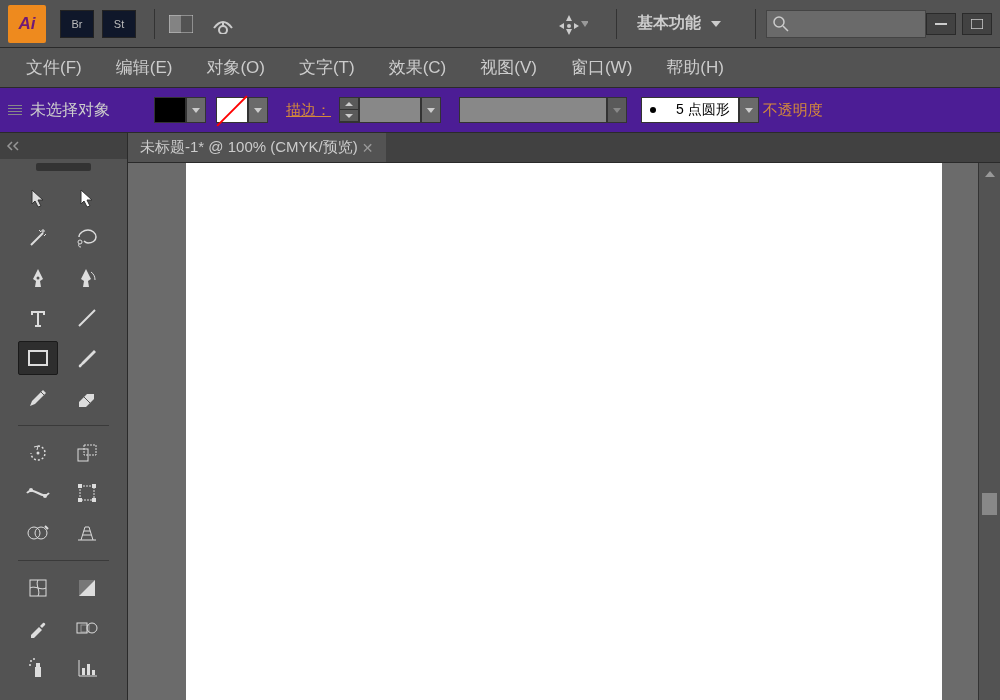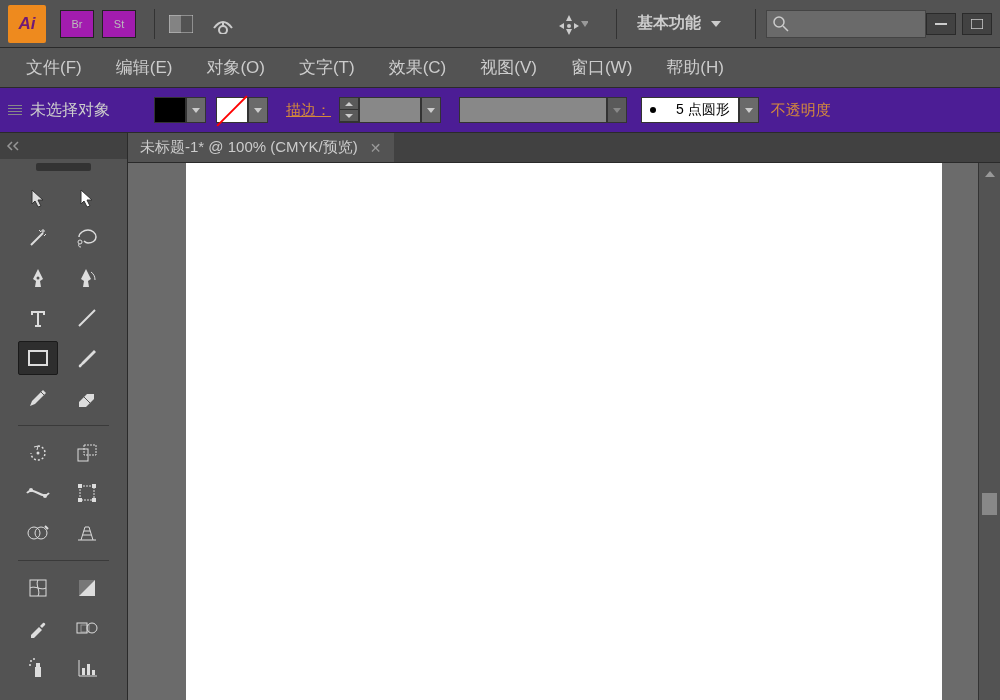--- a/index.html
+++ b/index.html
@@ -1,20 +1,20 @@
 <!DOCTYPE html>
 <html><head>
 <meta charset="utf-8">
 <style>
 * { margin: 0; padding: 0; box-sizing: border-box; font-family: "Microsoft YaHei", Arial, sans-serif; }
 body { width: 1000px; height: 700px; background: #4a4a4a; overflow: hidden; color: #ccc; font-size: 13px; }
 
 .app-header { height: 48px; background: #535353; display: flex; align-items: center; padding: 0 8px; border-bottom: 1px solid #2a2a2a; }
 .app-logo { width: 38px; height: 38px; background: #ee8a1e; color: #701a75; display: flex; align-items: center; justify-content: center; font-size: 17px; font-weight: bold; font-style: italic; margin-right: 14px; border-radius: 2px; }
-.hdr-btn { width: 34px; height: 28px; background: #a21caf; border: 1px solid #222; margin-right: 8px; display: flex; align-items: center; justify-content: center; color: #bbb; font-size: 11px; cursor: pointer; }
+.hdr-btn { width: 34px; height: 28px; background: #0f172a; border: 1px solid #222; margin-right: 8px; display: flex; align-items: center; justify-content: center; color: #bbb; font-size: 11px; cursor: pointer; }
 .hdr-divider { width: 1px; height: 30px; background: #333; margin: 0 10px; }
 .hdr-icon { width: 32px; height: 28px; display: flex; align-items: center; justify-content: center; cursor: pointer; margin-right: 10px; }
 .workspace-dd { display: flex; align-items: center; padding: 4px 10px; cursor: pointer; font-size: 16px; margin-right: 14px; font-weight: bold; }
 .search-box { width: 160px; height: 28px; background: #6a6a6a; border: 1px solid #444; display: flex; align-items: center; padding: 0 6px; }
 .win-controls { margin-left: auto; display: flex; gap: 6px; }
 .win-btn { width: 30px; height: 22px; background: #424242; border: 1px solid #2a2a2a; display: flex; align-items: center; justify-content: center; cursor: pointer; }
 
 .menu-bar { height: 40px; background: #535353; display: flex; align-items: center; padding: 0 12px; border-bottom: 1px solid #2a2a2a; font-size: 17px; gap: 6px; }
 .menu-item { padding: 6px 14px; cursor: pointer; }
 
@@ -27,35 +27,35 @@
 .swatch-none { background: #fff; position: relative; }
 .swatch-none::after { content: ''; position: absolute; width: 140%; height: 2px; background: red; top: 50%; left: -20%; transform: rotate(-45deg); }
 .dd-arrow { width: 20px; height: 26px; background: #6a6a6a; border: 1px solid #333; display: flex; align-items: center; justify-content: center; cursor: pointer; }
 .stroke-label { color: #d68b3a; text-decoration: underline; font-size: 15px; margin: 0 8px; cursor: pointer; }
 .spinner { width: 20px; height: 26px; background: #5a5a5a; border: 1px solid #333; display: flex; flex-direction: column; }
 .spinner div { flex: 1; display: flex; align-items: center; justify-content: center; cursor: pointer; border-bottom: 1px solid #333; }
 .text-field { height: 26px; background: #b5b5b5; border: 1px solid #333; padding: 0 6px; font-size: 14px; color: #333; display: flex; align-items: center; }
 .gray-field { background: #888; }
 .brush-field { display: flex; align-items: center; gap: 20px; background: #fff; color: #000; padding: 0 8px; height: 26px; border: 1px solid #333; font-size: 14px; }
 .dot { width: 6px; height: 6px; background: #000; border-radius: 50%; }
-.opacity-label { color: #d68b3a; font-size: 15px; margin-left: 12px; cursor: pointer; }
+.opacity-label { color: #d68b3a; font-size: 15px; margin-left: 4px; cursor: pointer; }
 
 .workspace { display: flex; height: calc(700px - 133px); }
 .tools-col { width: 128px; background: #535353; border-right: 1px solid #2a2a2a; display: flex; flex-direction: column; }
 .tools-header { height: 26px; background: #414141; display: flex; align-items: center; padding: 0 6px; }
 .tools-header svg { opacity: .7; }
 .tools-strip { height: 8px; background: #333; margin: 4px 36px; border-radius: 2px; }
 .tool-grid { display: grid; grid-template-columns: 1fr 1fr; gap: 6px; padding: 6px 18px; }
 .tool { width: 40px; height: 34px; display: flex; align-items: center; justify-content: center; cursor: pointer; border-radius: 2px; }
 .tool.selected { background: #2e2e2e; border: 1px solid #1a1a1a; }
 .tool-separator { grid-column: 1 / -1; height: 1px; background: #3a3a3a; margin: 4px 0; }
 
 .doc-area { flex: 1; display: flex; flex-direction: column; background: #4a4a4a; }
 .doc-tabs { height: 30px; background: #414141; display: flex; align-items: stretch; border-bottom: 1px solid #2a2a2a; }
-.doc-tab { display: flex; align-items: center; padding: 0 12px; background: #535353; font-size: 15px; gap: 12px; }
+.doc-tab { display: flex; align-items: center; padding: 0 12px; background: #535353; font-size: 15px; gap: 4px; }
 .tab-close { cursor: pointer; font-size: 14px; color: #999; }
 .canvas-wrap { flex: 1; background: #6b6b6b; display: flex; position: relative; padding: 0 58px; }
 .canvas { flex: 1; background: #fff; }
 .vscroll { position: absolute; right: 0; top: 0; bottom: 0; width: 22px; background: #535353; border-left: 1px solid #333; }
 .vscroll-arrow { height: 22px; display: flex; align-items: center; justify-content: center; cursor: pointer; }
 .vscroll-thumb { position: absolute; left: 3px; right: 3px; top: 330px; height: 22px; background: #888; cursor: pointer; }
 
 svg { pointer-events: none; }
 </style>
 </head>

